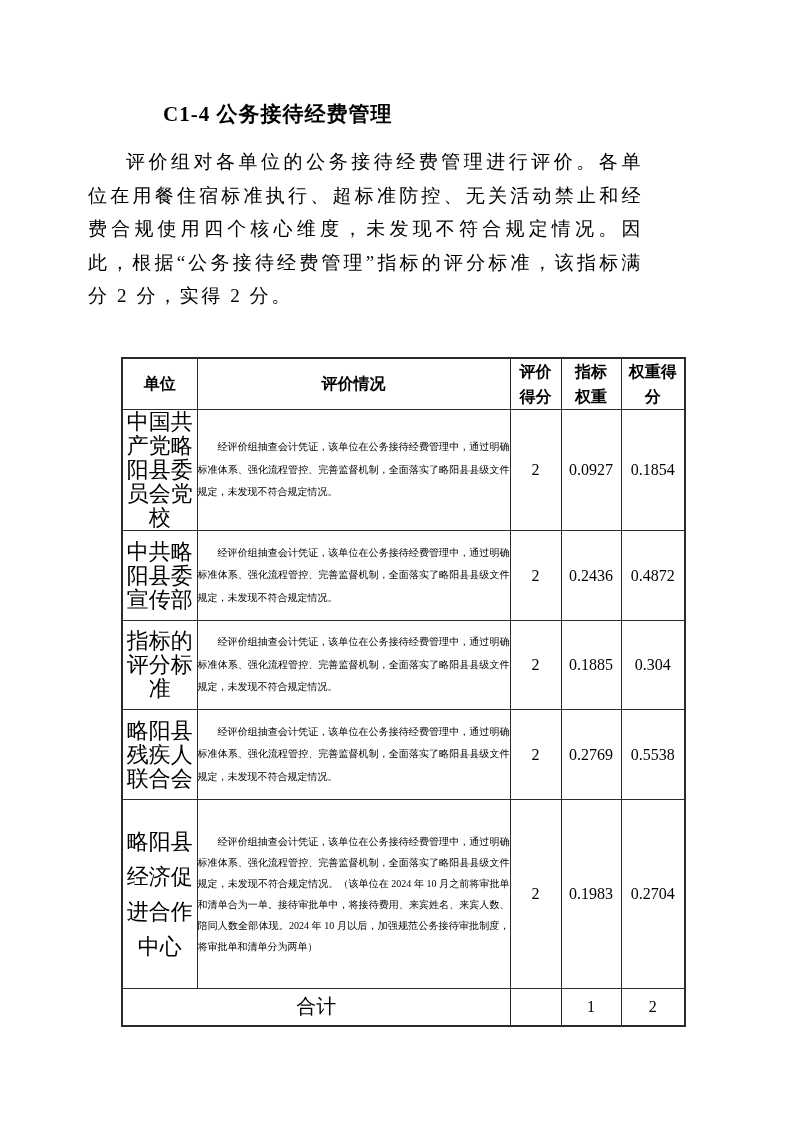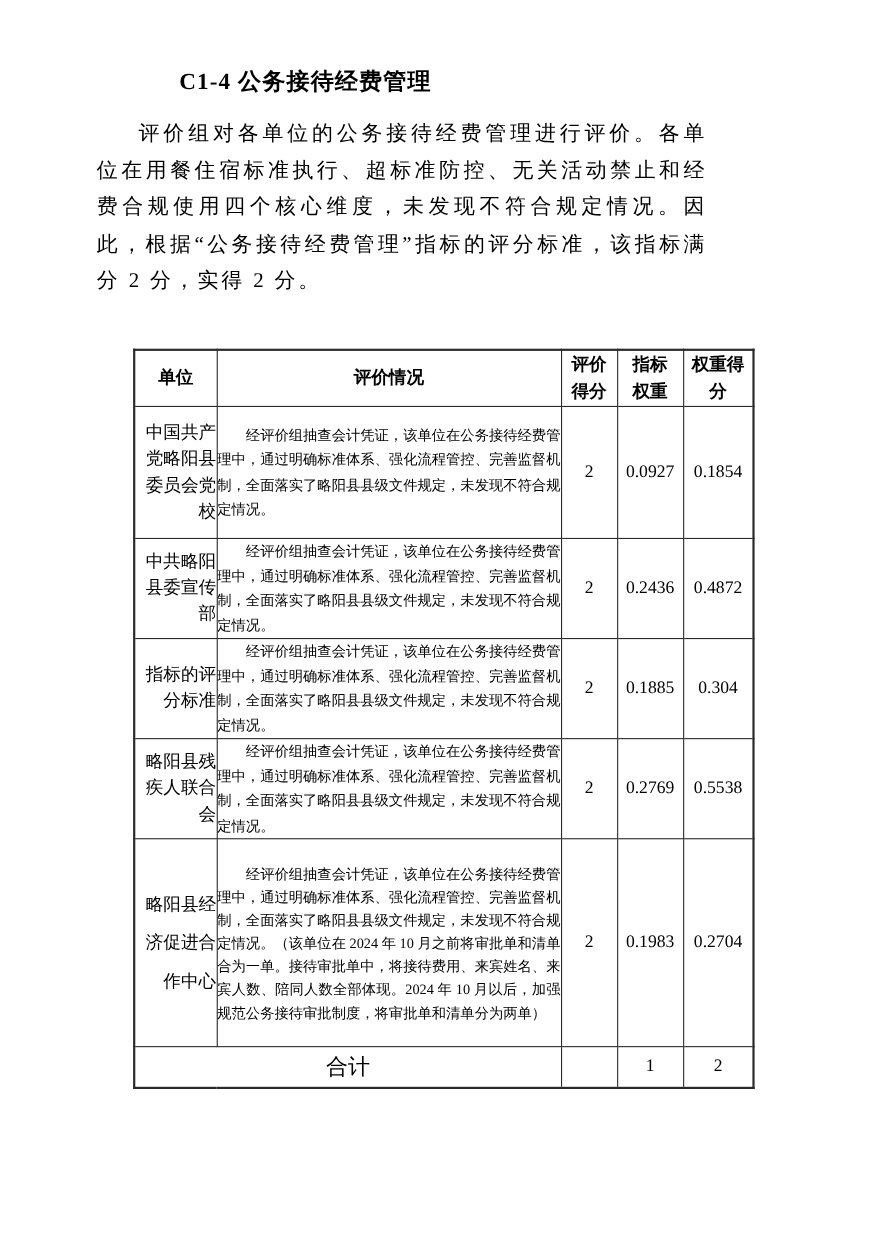--- a/index.html
+++ b/index.html
@@ -8,21 +8,21 @@
     position: relative;
     width: 793px;
     height: 1122px;
     background: #ffffff;
     overflow: hidden;
     font-family: "Liberation Serif", "DejaVu Serif", serif;
     color: #000;
   }
   .doc-title {
     margin: 0;
-    padding: 60px 0 0 163px;
+    padding: 100px 0 0 163px;
     font-size: 21px;
     font-weight: bold;
     letter-spacing: 1px;
   }
   .doc-paragraph {
     width: 555px;
     margin: 17px 0 0 88px;
     font-size: 19px;
     line-height: 33.5px;
     letter-spacing: 2.6px;
@@ -42,27 +42,27 @@
     vertical-align: middle;
   }
   .eval-table thead tr { height: 52px; }
   .eval-table th {
     font-weight: bold;
     font-size: 16px;
     line-height: 25px;
     text-align: center;
   }
   .unit-cell {
-    text-align: right;
-    font-size: 16px;
+    text-align: center;
+    font-size: 22px;
     line-height: 24px;
     padding: 2px 6px;
   }
   .eval-cell {
-    font-size: 13px;
+    font-size: 10px;
     line-height: 22.5px;
     text-align: justify;
     text-indent: 2em;
     padding: 2px 7px 2px 7px;
   }
   .num-cell {
     text-align: center;
     font-size: 16px;
   }
   tr.r0 { height: 120px; }

